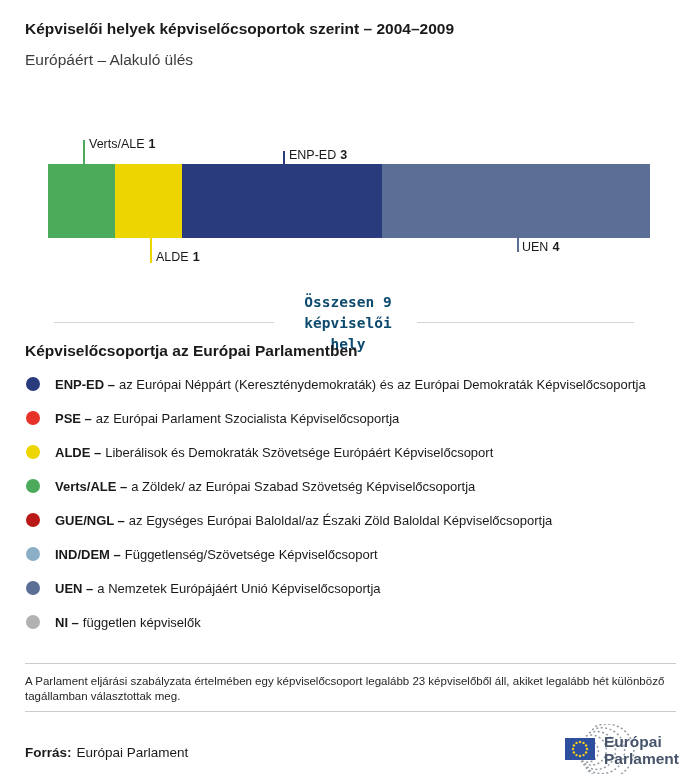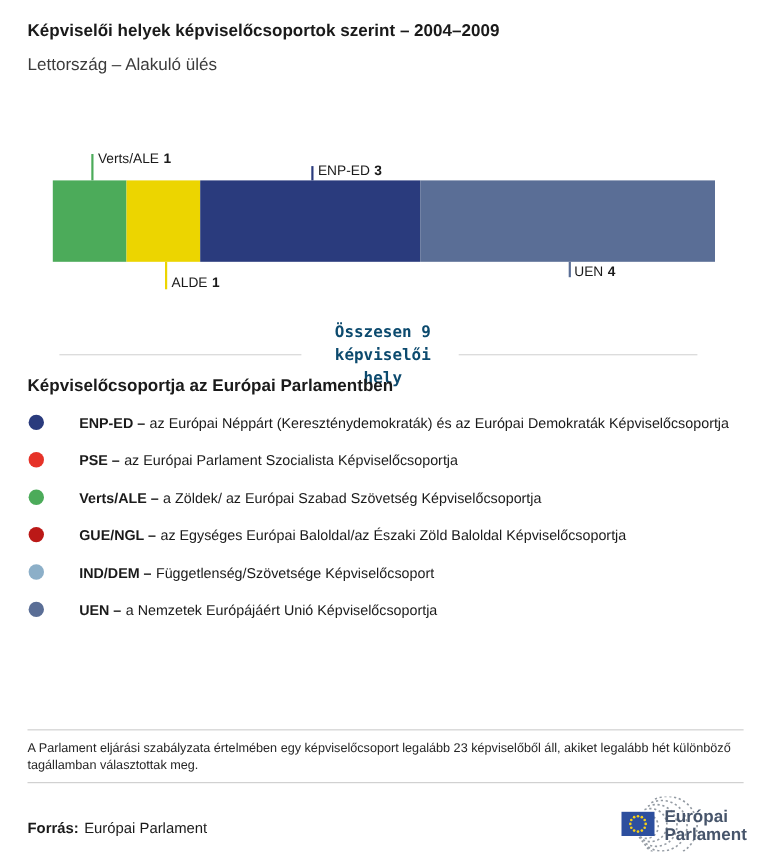--- a/index.html
+++ b/index.html
@@ -24,38 +24,38 @@
            font-size:14.5px;line-height:21px;color:#0c4a6e;}
   .rule{height:1px;background:#d4d4d4;top:322px;}
   .rule.left{left:54px;width:220px;}
   .rule.right{left:417px;width:217px;}
 
   
   .legend{left:25px;top:341px;width:660px;}
   .legend-heading{font-size:15.5px;font-weight:bold;line-height:20px;margin-bottom:6px;color:#1a1a1a;}
   .legend-row{display:flex;align-items:center;height:34px;}
   .dot{width:14px;height:14px;border-radius:50%;margin-left:1px;margin-right:15px;flex:0 0 auto;}
-  .legend-text{font-size:13px;color:#1a1a1a;margin-left:17px;}
+  .legend-text{font-size:13px;color:#1a1a1a;}
   .legend-text b{margin-right:4px;}
 
   
   .hr{height:1px;background:#cccccc;left:25px;width:651px;}
   .note{left:25px;top:674px;width:642px;font-size:11.5px;line-height:15px;color:#262626;}
   .source{left:25px;top:745px;font-size:13.5px;color:#1a1a1a;}
   .source b{margin-right:5px;}
 
   .logo{left:532px;top:724px;}
 </style>
 </head>
 <body>
 
 <div id="page">
 
   <div class="abs title">Képviselői helyek képviselőcsoportok szerint – 2004–2009</div>
-  <div class="abs subtitle">Lettország – Alakuló ülés</div>
+  <div class="abs subtitle">Európáért – Alakuló ülés</div>
 
   <div class="abs bar">
     <div class="seg" style="flex-grow: 1; background: rgb(76, 171, 90);"></div>
     <div class="seg" style="flex-grow: 1; background: rgb(236, 213, 0);"></div>
     <div class="seg" style="flex-grow: 3; background: rgb(42, 59, 125);"></div>
     <div class="seg" style="flex-grow: 4; background: rgb(90, 110, 150);"></div>
   </div>
 
   <div class="tick" style="left: 83px; top: 140px; height: 24px; background: rgb(76, 171, 90);"></div>
   <div class="bar-label" style="left:89px;top:137px;">
@@ -86,34 +86,42 @@
 
     <div class="legend-row">
       <span class="dot" style="background: rgb(42, 59, 125);"></span>
       <span class="legend-text"><b>ENP-ED –</b><span>az Európai Néppárt (Kereszténydemokraták) és az Európai Demokraták Képviselőcsoportja</span></span>
     </div>
     <div class="legend-row">
       <span class="dot" style="background: rgb(230, 50, 40);"></span>
       <span class="legend-text"><b>PSE –</b><span>az Európai Parlament Szocialista Képviselőcsoportja</span></span>
     </div>
     <div class="legend-row">
+      <span class="dot" style="background: rgb(236, 213, 0);"></span>
+      <span class="legend-text"><b>ALDE –</b><span>Liberálisok és Demokraták Szövetsége Európáért Képviselőcsoport</span></span>
+    </div>
+    <div class="legend-row">
       <span class="dot" style="background: rgb(76, 171, 90);"></span>
       <span class="legend-text"><b>Verts/ALE –</b><span>a Zöldek/ az Európai Szabad Szövetség Képviselőcsoportja</span></span>
     </div>
     <div class="legend-row">
       <span class="dot" style="background: rgb(187, 25, 23);"></span>
       <span class="legend-text"><b>GUE/NGL –</b><span>az Egységes Európai Baloldal/az Északi Zöld Baloldal Képviselőcsoportja</span></span>
     </div>
     <div class="legend-row">
       <span class="dot" style="background: rgb(140, 175, 200);"></span>
       <span class="legend-text"><b>IND/DEM –</b><span>Függetlenség/Szövetsége Képviselőcsoport</span></span>
     </div>
     <div class="legend-row">
       <span class="dot" style="background: rgb(90, 110, 150);"></span>
       <span class="legend-text"><b>UEN –</b><span>a Nemzetek Európájáért Unió Képviselőcsoportja</span></span>
+    </div>
+    <div class="legend-row">
+      <span class="dot" style="background: rgb(178, 178, 178);"></span>
+      <span class="legend-text"><b>NI –</b><span>független képviselők</span></span>
     </div>
   </div>
 
   <div class="abs hr" style="top:663px;"></div>
   <div class="abs note">A Parlament eljárási szabályzata értelmében egy képviselőcsoport legalább 23 képviselőből áll, akiket legalább hét különböző tagállamban választottak meg.</div>
   <div class="abs hr" style="top:711px;"></div>
 
   <div class="abs source">
     <b>Forrás:</b><span>Európai Parlament</span>
   </div>

